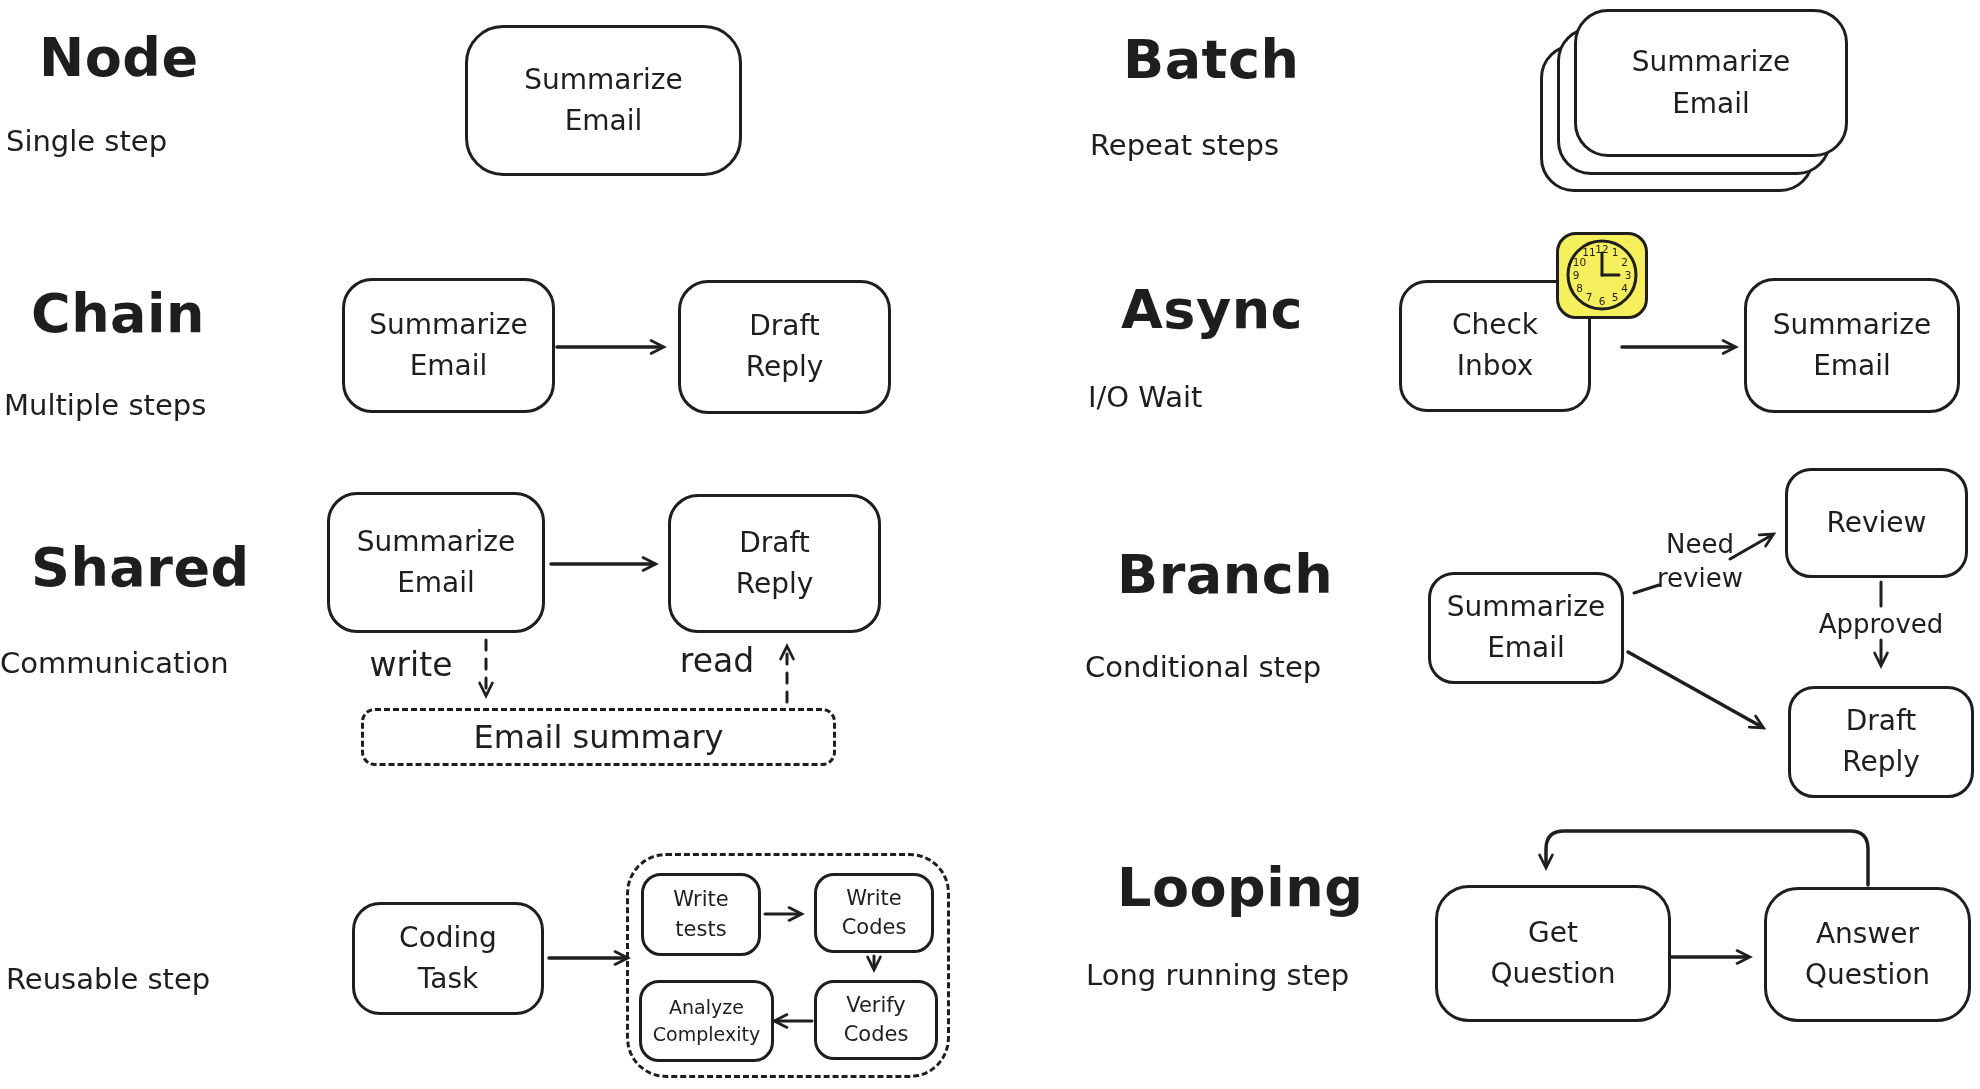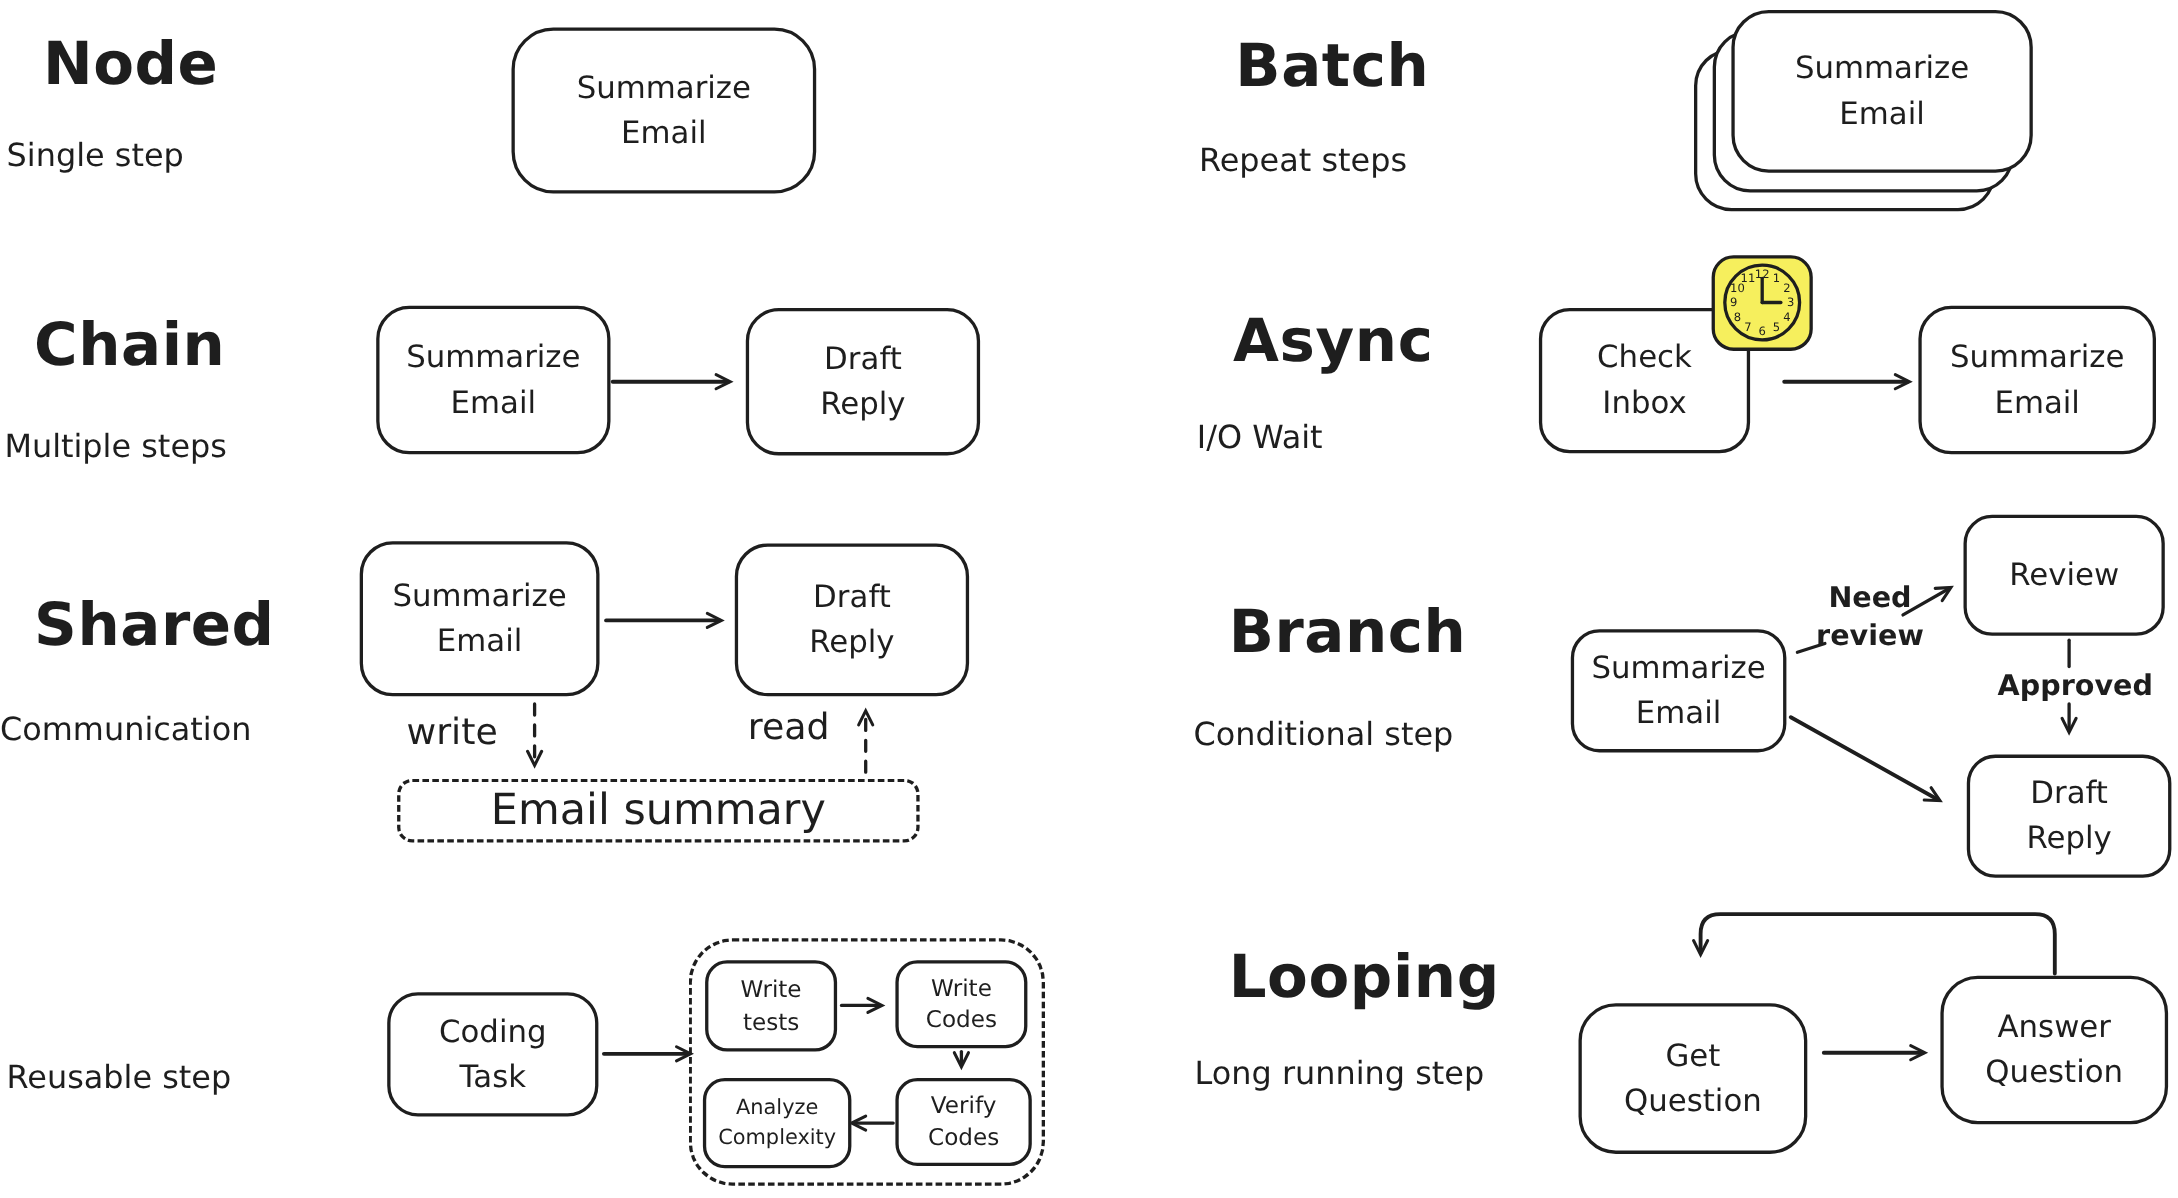--- a/index.html
+++ b/index.html
@@ -19,30 +19,30 @@
   }
   .subtitle { position:absolute; font-size:29px; white-space:nowrap; line-height:1.1; }
   .box {
     position:absolute; box-sizing:border-box; background:#ffffff;
     border:3px solid var(--ink); border-radius:30px;
     display:flex; align-items:center; justify-content:center;
     text-align:center; white-space:pre-line; font-size:28px; line-height:1.45;
   }
   .box.small { font-size:21px; line-height:1.4; border-radius:20px; }
   .box.tiny  { font-size:19px; line-height:1.4; border-radius:20px; }
-  .box.dashedbox { border-style:dashed; border-radius:14px; font-size:39px; }
+  .box.dashedbox { border-style:dashed; border-radius:14px; font-size:32px; }
   .container-dashed {
     position:absolute; box-sizing:border-box; border:3px dashed var(--ink);
     border-radius:40px; background:transparent;
   }
   .edge-label {
     position:absolute; font-size:33px; white-space:pre-line; line-height:1.3;
     text-align:center;
   }
-  .edge-label.sm { font-size:26px;font-weight:bold; }
+  .edge-label.sm { font-size:26px; }
   .card { position:absolute; box-sizing:border-box; background:#ffffff;
     border:3px solid var(--ink); border-radius:34px;
     display:flex; align-items:center; justify-content:center;
     text-align:center; white-space:pre-line; font-size:28px; line-height:1.5; }
   .clock { position:absolute; box-sizing:border-box; border:3px solid var(--ink);
     border-radius:20px; z-index:6; }
 </style>
 </head>
 <body>
 
@@ -154,18 +154,18 @@
 Email</div>
   <div class="box" style="left:1785px;top:468px;width:183px;height:110px;border-radius:26px">Review</div>
   <div class="box" style="left:1788px;top:686px;width:186px;height:112px;border-radius:26px">Draft
 Reply</div>
   <div class="edge-label sm" style="left:1648px;top:528px;width:104px">Need
 review</div>
   <div class="edge-label sm" style="left:1816px;top:608px;width:130px">Approved</div>
 
   <div class="title" style="left:1086px;top:858px">Looping</div>
   <div class="subtitle" style="left:1086px;top:960px">Long running step</div>
-  <div class="box" style="left:1435px;top:912px;width:208px;height:137px;border-radius:34px">Get
+  <div class="box" style="left:1435px;top:885px;width:236px;height:137px;border-radius:34px">Get
 Question</div>
   <div class="box" style="left:1764px;top:887px;width:207px;height:135px;border-radius:34px">Answer
 Question</div>
 
 </div>
 
 </body></html>

